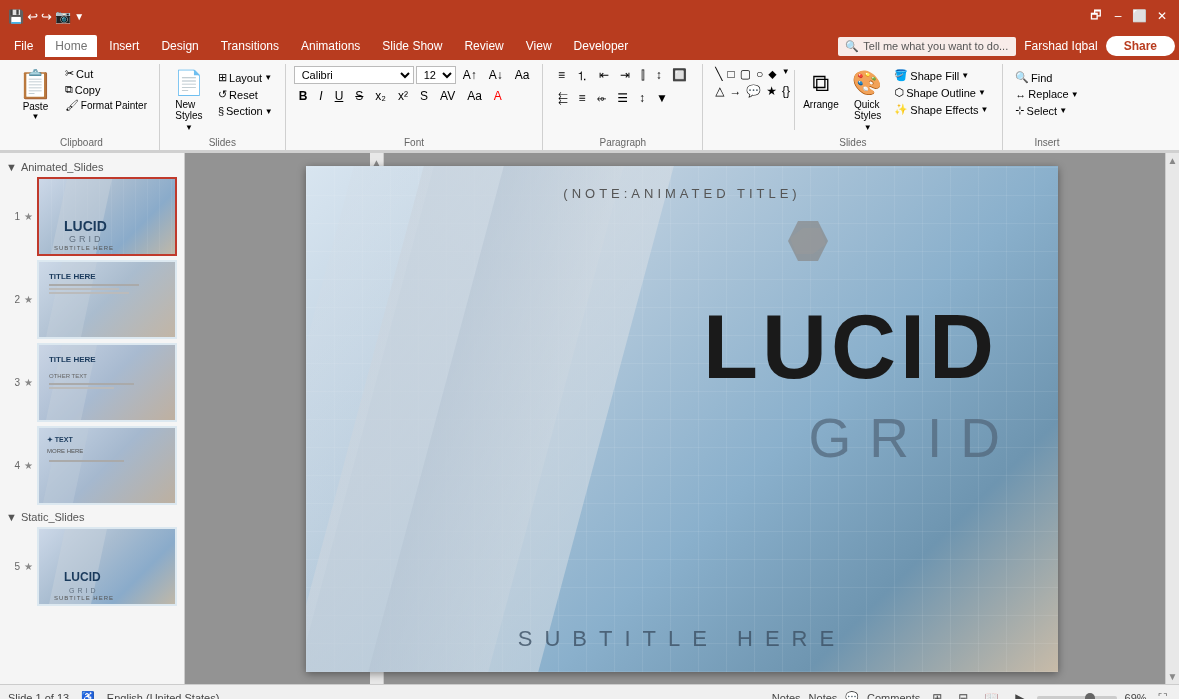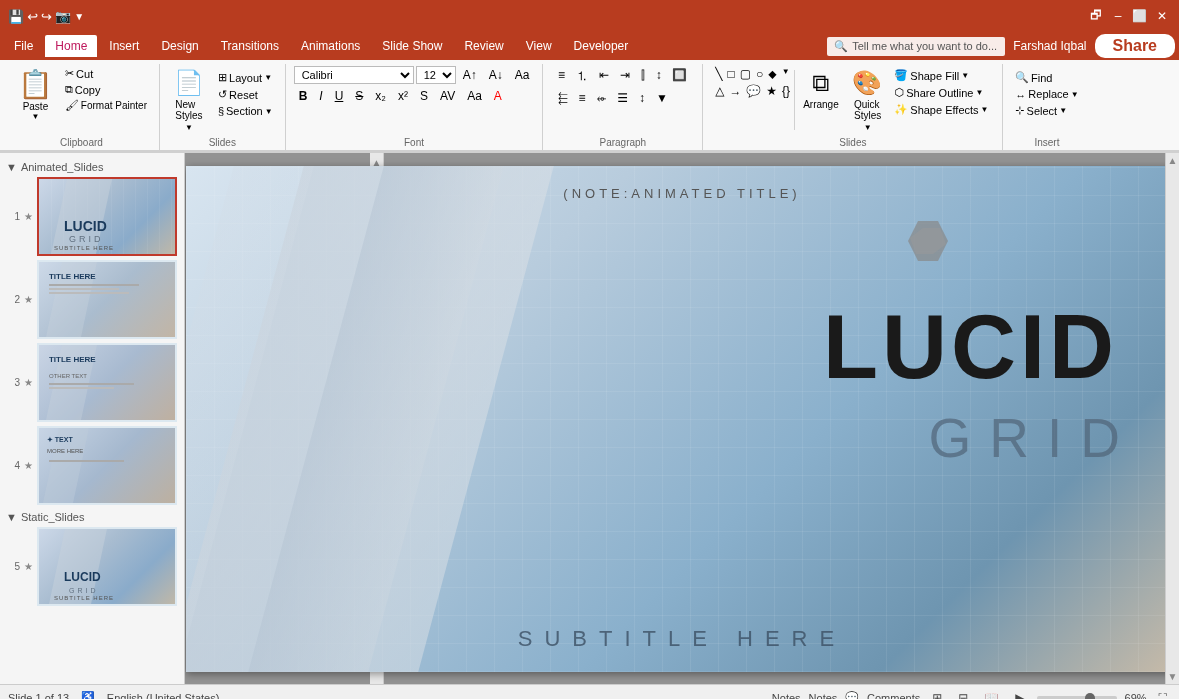--- a/index.html
+++ b/index.html
@@ -27,24 +27,24 @@
       padding: 0 4px;
       gap: 2px;
     }
     .menu-item {
       color: white;
       padding: 4px 10px;
       cursor: pointer;
       font-size: 12px;
       border-radius: 2px;
     }
-    .menu-item.active { background: white; color: #be185d; border-radius: 2px 2px 0 0; }
+    .menu-item.active { background: white; color: #737373; border-radius: 2px 2px 0 0; }
     #user-area { margin-left: auto; display: flex; align-items: center; gap: 8px; }
     #user-name { color: white; font-size: 12px; }
-    #share-btn { background: white; color: #b83c1f; padding: 3px 18px; border-radius: 10px; font-size: 16px; cursor: pointer; font-weight: 600; }
+    #share-btn { background: white; color: #b83c1f; padding: 3px 18px; border-radius: 10px; font-size: 12px; cursor: pointer; font-weight: 600; }
     #search-bar { background: rgba(255,255,255,0.9); padding: 3px 8px; border-radius: 2px; font-size: 11px; color: #555; display: flex; align-items: center; gap: 4px; }
 
     
     #ribbon {
       background: #f8f8f8;
       border-bottom: 1px solid #d0d0d0;
       padding: 4px 4px 0 4px;
       display: flex;
       align-items: flex-start;
       gap: 0;
@@ -182,21 +182,21 @@
     #slide-area {
       flex: 1;
       background: #939393;
       display: flex;
       align-items: center;
       justify-content: center;
       overflow: hidden;
       position: relative;
     }
     #slide-canvas {
-      width: 992px;
+      width: 752px;
       height: 506px;
       background: white;
       position: relative;
       overflow: hidden;
       box-shadow: 0 2px 8px rgba(0,0,0,0.4);
     }
 
     
     .slide-bg {
       position: absolute;
@@ -535,21 +535,21 @@
           <span style="font-size:8px;">▼</span>
         </div>
         <div style="display:flex;flex-direction:column;gap:2px;margin-top:2px;">
           <div class="ribbon-btn-small">
             <span>🪣</span>
             <span>Shape Fill</span>
             <span style="font-size:8px;">▼</span>
           </div>
           <div class="ribbon-btn-small">
             <span>⬡</span>
-            <span>Share Outline</span>
+            <span>Shape Outline</span>
             <span style="font-size:8px;">▼</span>
           </div>
           <div class="ribbon-btn-small">
             <span>✨</span>
             <span>Shape Effects</span>
             <span style="font-size:8px;">▼</span>
           </div>
         </div>
       </div>
       <span class="ribbon-group-label">Slides</span>

